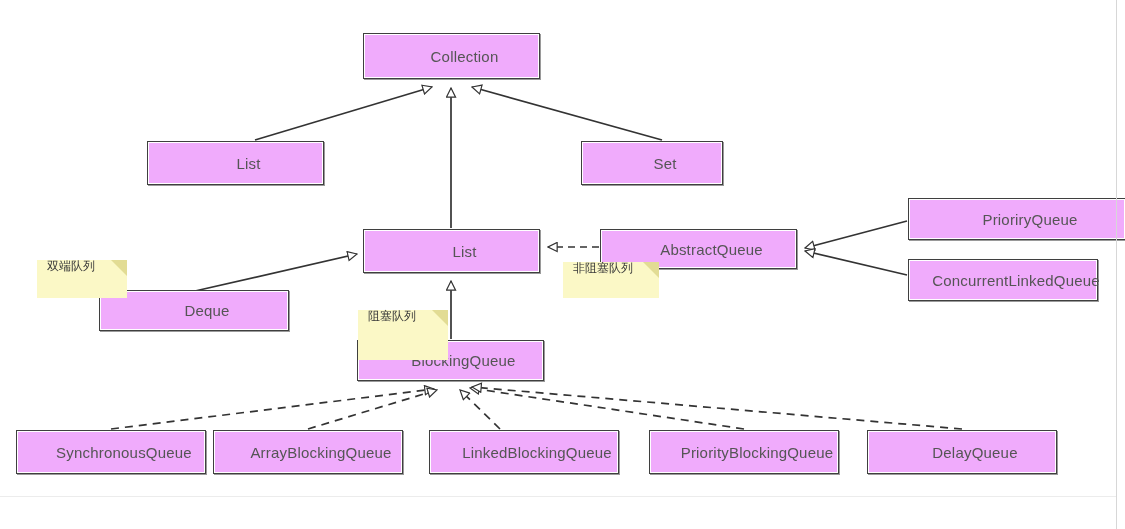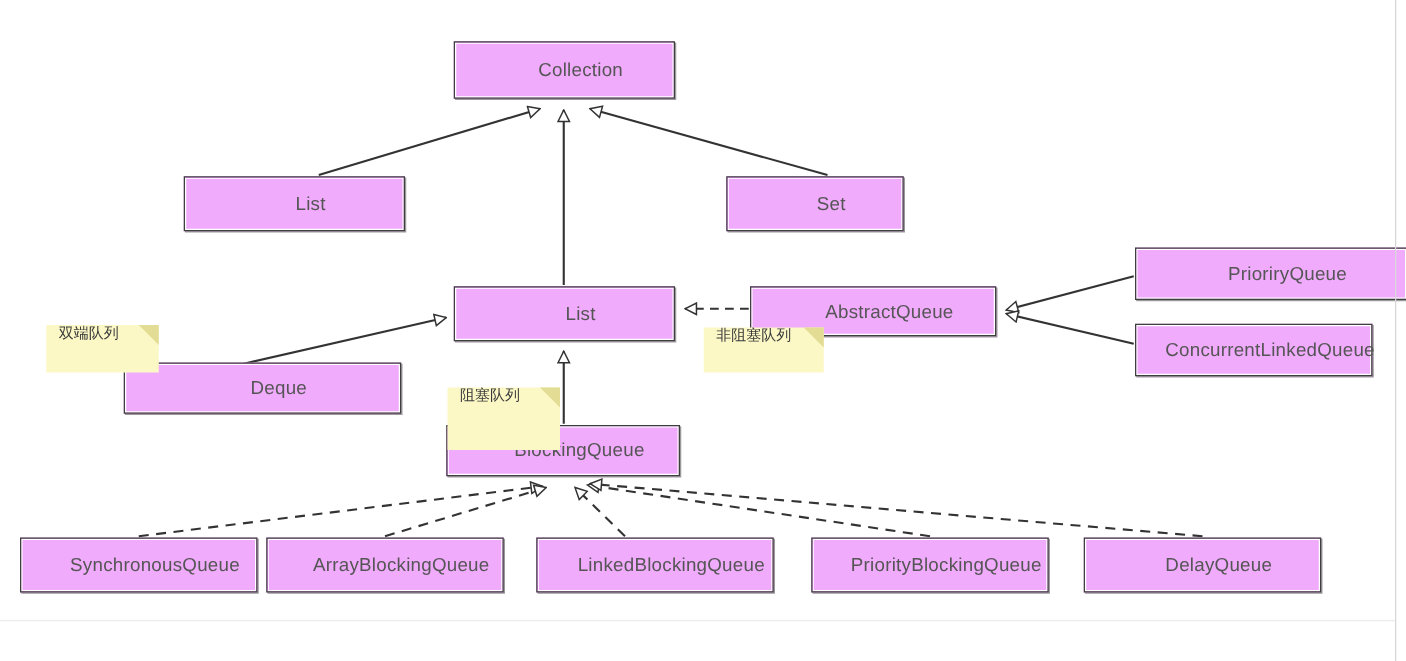--- a/index.html
+++ b/index.html
@@ -146,21 +146,21 @@
   </div>
 
   <div class="node" style="left:908px; top:198px; width:218px; height:42px;">
     <span>PrioriryQueue</span>
   </div>
 
   <div class="node" style="left:908px; top:259px; width:190px; height:42px;">
     <span>ConcurrentLinkedQueue</span>
   </div>
 
-  <div class="node" style="left:99px; top:290px; width:222px; height:41px;">
+  <div class="node" style="left:99px; top:290px; width:190px; height:41px;">
     <span>Deque</span>
   </div>
 
   <div class="node" style="left:357px; top:340px; width:187px; height:41px;">
     <span>BlockingQueue</span>
   </div>
 
   <div class="node" style="left:16px; top:430px; width:190px; height:44px;">
     <span>SynchronousQueue</span>
   </div>

